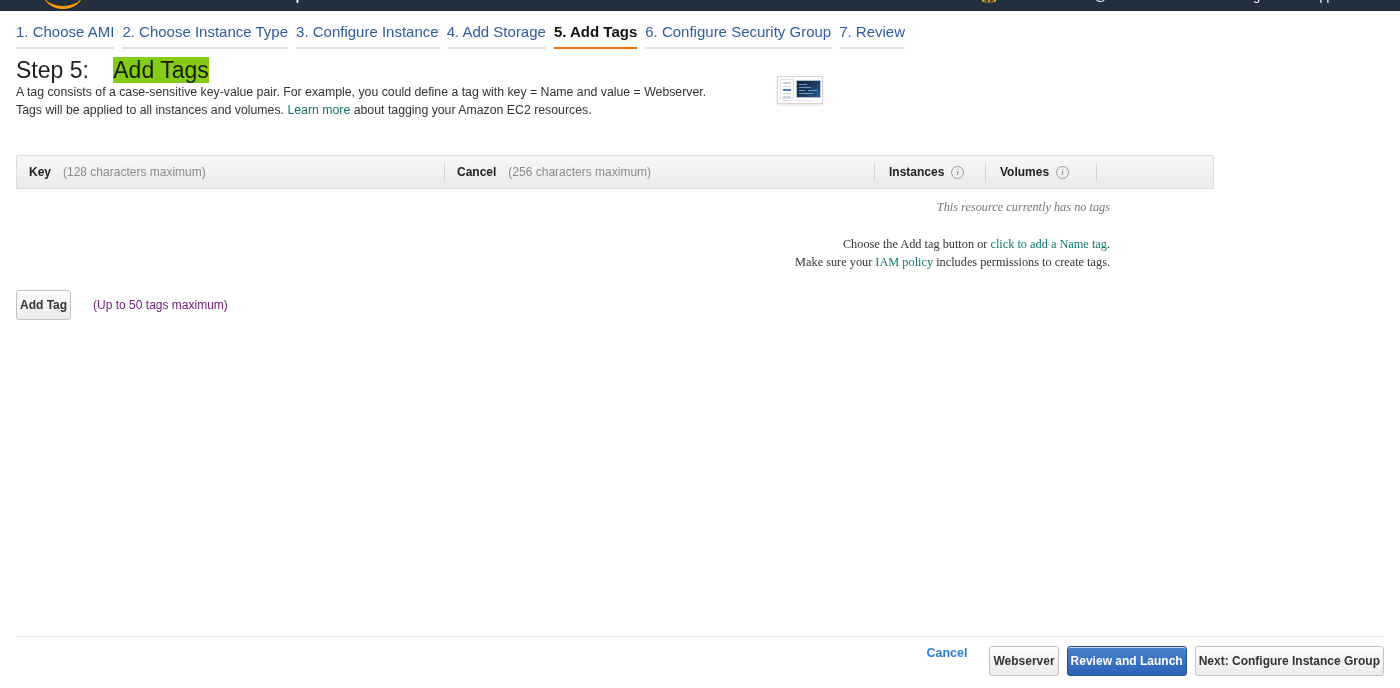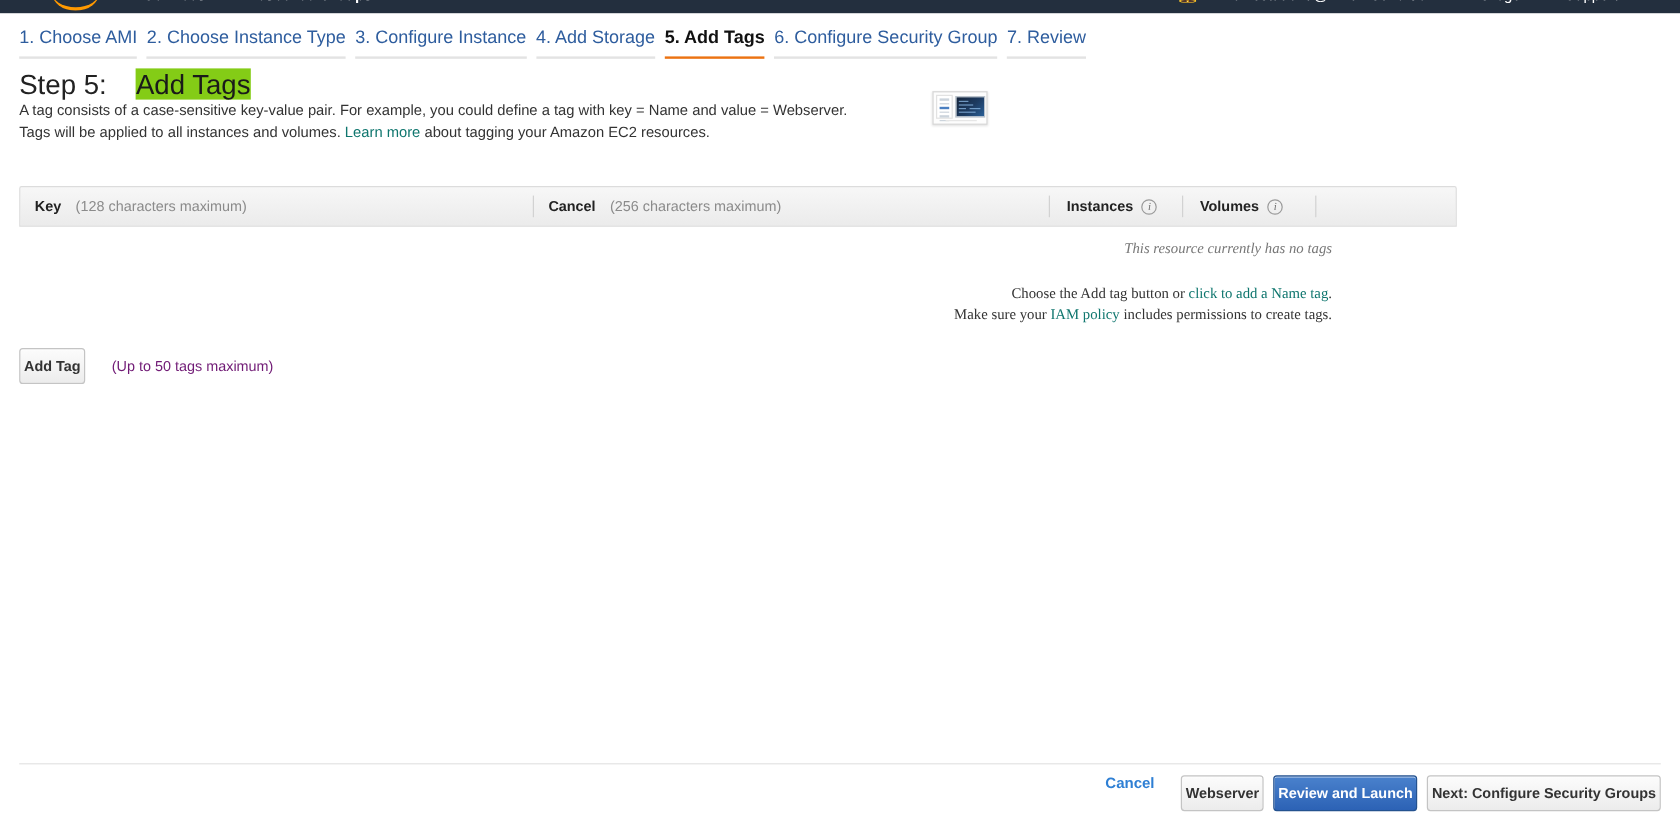--- a/index.html
+++ b/index.html
@@ -318,14 +318,14 @@
 <div class="addtag-row">
   <button class="btn">Add Tag</button>
   <span class="maxnote">(Up to 50 tags maximum)</span>
 </div>
 
 <div class="footer-rule"></div>
 <div class="footer">
   <span class="cancel">Cancel</span>
   <button class="btn">Webserver</button>
   <button class="btn primary">Review and Launch</button>
-  <button class="btn">Next: Configure Security Groups</button>
+  <button class="btn">Next: Configure Instance Group</button>
 </div>
 
 </body></html>

